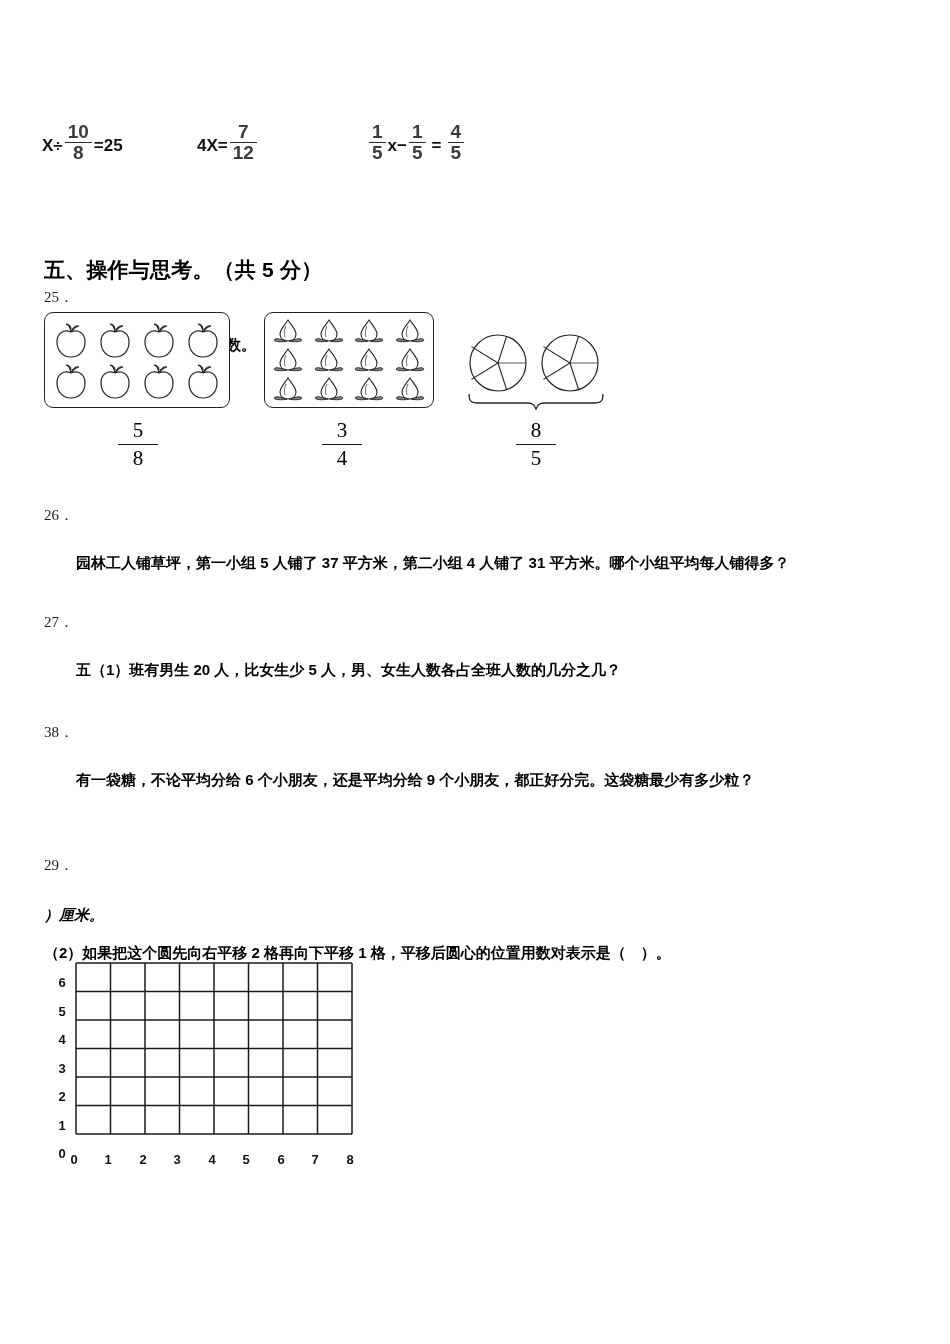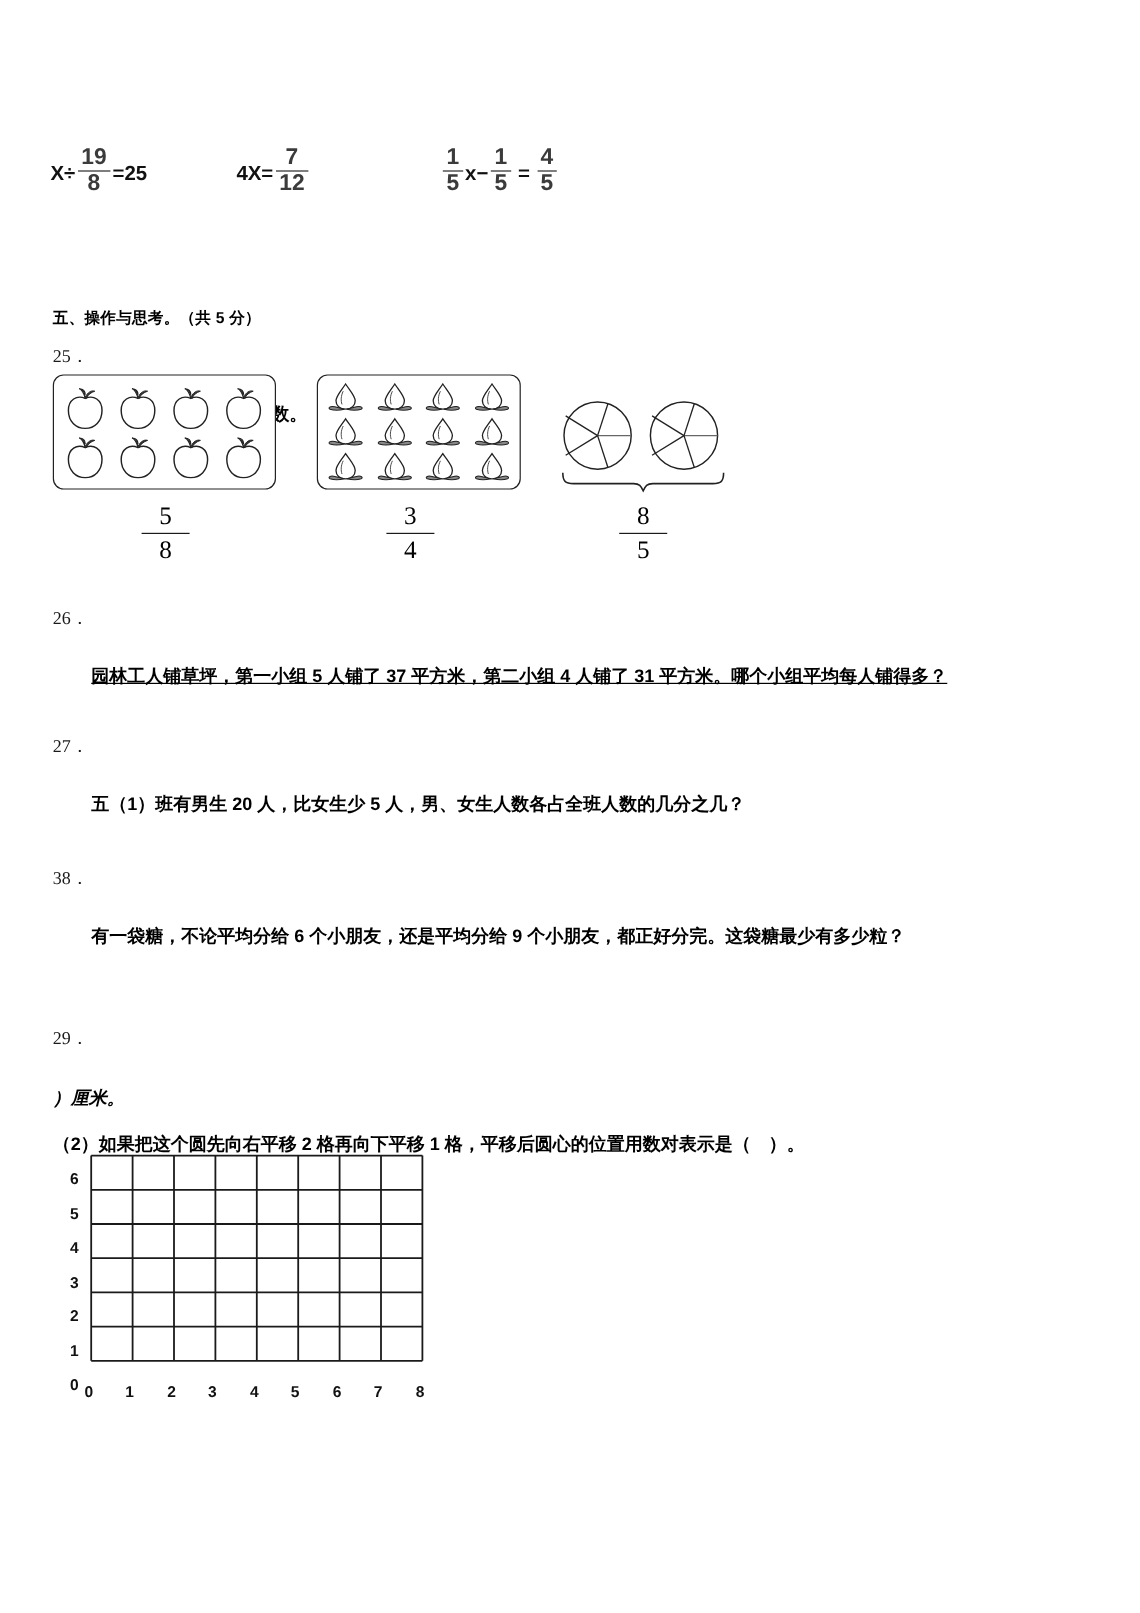--- a/index.html
+++ b/index.html
@@ -61,21 +61,21 @@
     color: #111;
   }
   .eq-1 { left: 0px;   top: 22px; }
   .eq-2 { left: 155px; top: 22px; }
   .eq-3 { left: 325px; top: 22px; }
 
   
   .cn {
     position: absolute;
     font-family: "Liberation Sans", sans-serif;
-    font-size: 13px;
+    font-size: 21px;
     font-weight: bold;
     color: #000;
     letter-spacing: 0.2px;
     white-space: nowrap;
   }
   .qline {
     position: absolute;
     font-family: "Liberation Sans", sans-serif;
     font-size: 15px;
     font-weight: bold;
@@ -152,21 +152,21 @@
   }
 </style>
 </head>
 <body>
 
 <div class="page">
 
   <div class="eq-row">
 
     <div class="eq eq-1">
-      <span>X÷</span><span class="frac"><span class="num">19</span><span class="den">8</span></span><span>=25</span>
+      <span>X÷</span><span class="frac"><span class="num">10</span><span class="den">8</span></span><span>=25</span>
     </div>
 
     <div class="eq eq-2">
       <span>4X=</span><span class="frac"><span class="num">7</span><span class="den">12</span></span>
     </div>
 
     <div class="eq eq-3">
       <span class="frac"><span class="num">1</span><span class="den">5</span></span><span>x</span><span>−</span><span class="frac"><span class="num">1</span><span class="den">5</span></span><span style="padding:0 4px">=</span><span class="frac"><span class="num">4</span><span class="den">5</span></span>
     </div>
 
@@ -376,21 +376,21 @@
     <span class="den">4</span>
   </div>
 
   <div class="flabel" style="left:516px; top:418px; width:40px;">
     <span class="num">8</span>
     <span class="den">5</span>
   </div>
 
 
   <div class="qtag" style="left:44px; top:506px;">26．</div>
-  <div class="qline" style="left:76px; top:506px;text-decoration:underline;">园林工人铺草坪，第一小组 5 人铺了 37 平方米，第二小组 4 人铺了 31 平方米。哪个小组平均每人铺得多？</div>
+  <div class="qline" style="left:76px; top:506px;">园林工人铺草坪，第一小组 5 人铺了 37 平方米，第二小组 4 人铺了 31 平方米。哪个小组平均每人铺得多？</div>
 
   <div class="qtag" style="left:44px; top:613px;">27．</div>
   <div class="qline" style="left:76px; top:613px;">五（1）班有男生 20 人，比女生少 5 人，男、女生人数各占全班人数的几分之几？</div>
 
   <div class="qtag" style="left:44px; top:723px;">38．</div>
   <div class="qline" style="left:76px; top:723px;">有一袋糖，不论平均分给 6 个小朋友，还是平均分给 9 个小朋友，都正好分完。这袋糖最少有多少粒？</div>
 
   <div class="qtag" style="left:44px; top:856px;">29．</div>
   <div class="qline" style="left:44px; top:858px;font-style:italic;">）厘米。</div>
   <div class="qline" style="left:44px; top:896px;">（2）如果把这个圆先向右平移 2 格再向下平移 1 格，平移后圆心的位置用数对表示是（　）。</div>

